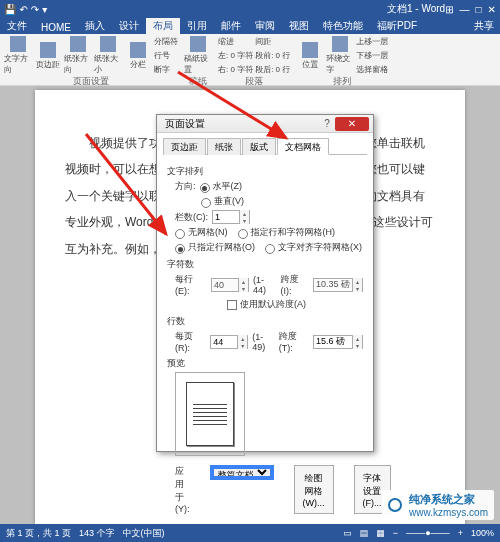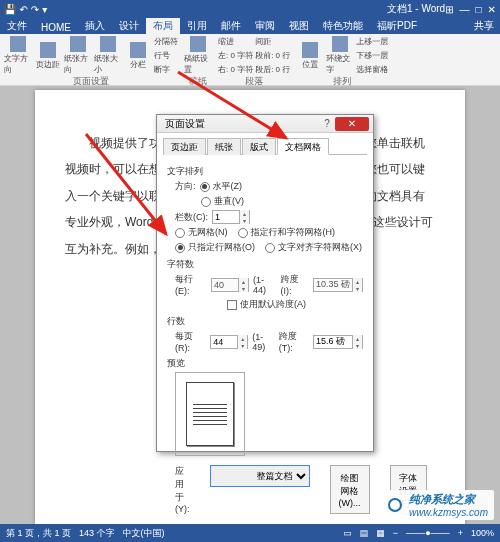--- a/index.html
+++ b/index.html
@@ -32,36 +32,36 @@
   .dlg-tabs { display: flex; border-bottom: 1px solid #bbb; margin: 4px 6px 0; height:18px;}
   .dlg-tab { padding: 2px 7px; border:1px solid #bbb; border-bottom:none; background:#eee; margin-right:1px; font-size:9px; cursor:pointer; position:relative; top:1px;}
   .dlg-tab.active { background:#fff; border-bottom:1px solid #fff;}
   .dlg-body { padding: 6px 10px; font-size:9px; color:#333; }
   .section-label{margin:4px 0 2px;}
   .row{display:flex;align-items:center;gap:4px;margin:2px 0 2px 8px;}
   .spin{display:inline-flex;align-items:center;border:1px solid #aaa;height:14px;}
   .spin input{border:none;width:26px;font-size:9px;padding:0 2px;outline:none;}
   .spin .arrows{display:flex;flex-direction:column;width:10px;}
   .spin .arrows div{height:7px;border-left:1px solid #aaa;font-size:6px;display:flex;align-items:center;justify-content:center;color:#666;background:#f5f5f5;}
-  .radio{display:inline-flex;align-items:center;gap:3px;}
+  .radio{display:inline-flex;align-items:flex-end;gap:3px;}
   .radio .dot{width:10px;height:10px;border:1px solid #777;border-radius:50%;display:flex;align-items:center;justify-content:center;}
   .radio.checked .dot::after{content:"";width:5px;height:5px;background:#444;border-radius:50%;}
   .checkbox{display:inline-flex;align-items:center;gap:3px;}
   .checkbox .box{width:10px;height:10px;border:1px solid #777;}
   .preview{border:1px solid #aaa;width:70px;height:84px;margin:2px 0 4px 8px;display:flex;align-items:center;justify-content:center;}
   .preview-page{background:#fff;border:1px solid #444;width:48px;height:64px;box-shadow:1px 1px 0 #888;display:flex;flex-direction:column;justify-content:center;gap:3px;padding:8px 6px;}
   .previewline{height:1px;background:#444;}
   .dlg-bottom{display:flex;gap:20px;margin:9px 8px;}
   .dlg-footer{display:flex;justify-content:space-between;padding:4px 8px;border-top:1px solid #ddd;}
   .btn{border:1px solid #aaa;background:#f5f5f5;padding:2px 8px;font-size:9px;cursor:pointer;}
-  select.sel{border:1px solid #3b82f6;font-size:9px;height:22px;padding-left:42px;}
+  select.sel{border:4px solid #3b82f6;font-size:9px;height:15px;}
   
   .arrow-svg{position:absolute;pointer-events:none;}
   
-  .watermark{position:absolute;right:6px;bottom:22px;background:rgba(255,255,255,0.9);padding:2px 6px;font-size:11px;border-radius:2px;display:flex;align-items:center;gap:7px;color:#1b6fae;font-style:italic;}
+  .watermark{position:absolute;right:6px;bottom:22px;background:rgba(255,255,255,0.9);padding:2px 6px;font-size:11px;border-radius:2px;display:flex;align-items:center;gap:7px;color:#1b6fae;}
   .watermark .logo{width:14px;height:14px;border:2px solid #1b6fae;border-radius:50%;}
 </style>
 </head>
 <body>
 
 <div class="titlebar">
   <div class="icons-left">
     <span>💾</span>
     <span>↶</span>
     <span>↷</span>

